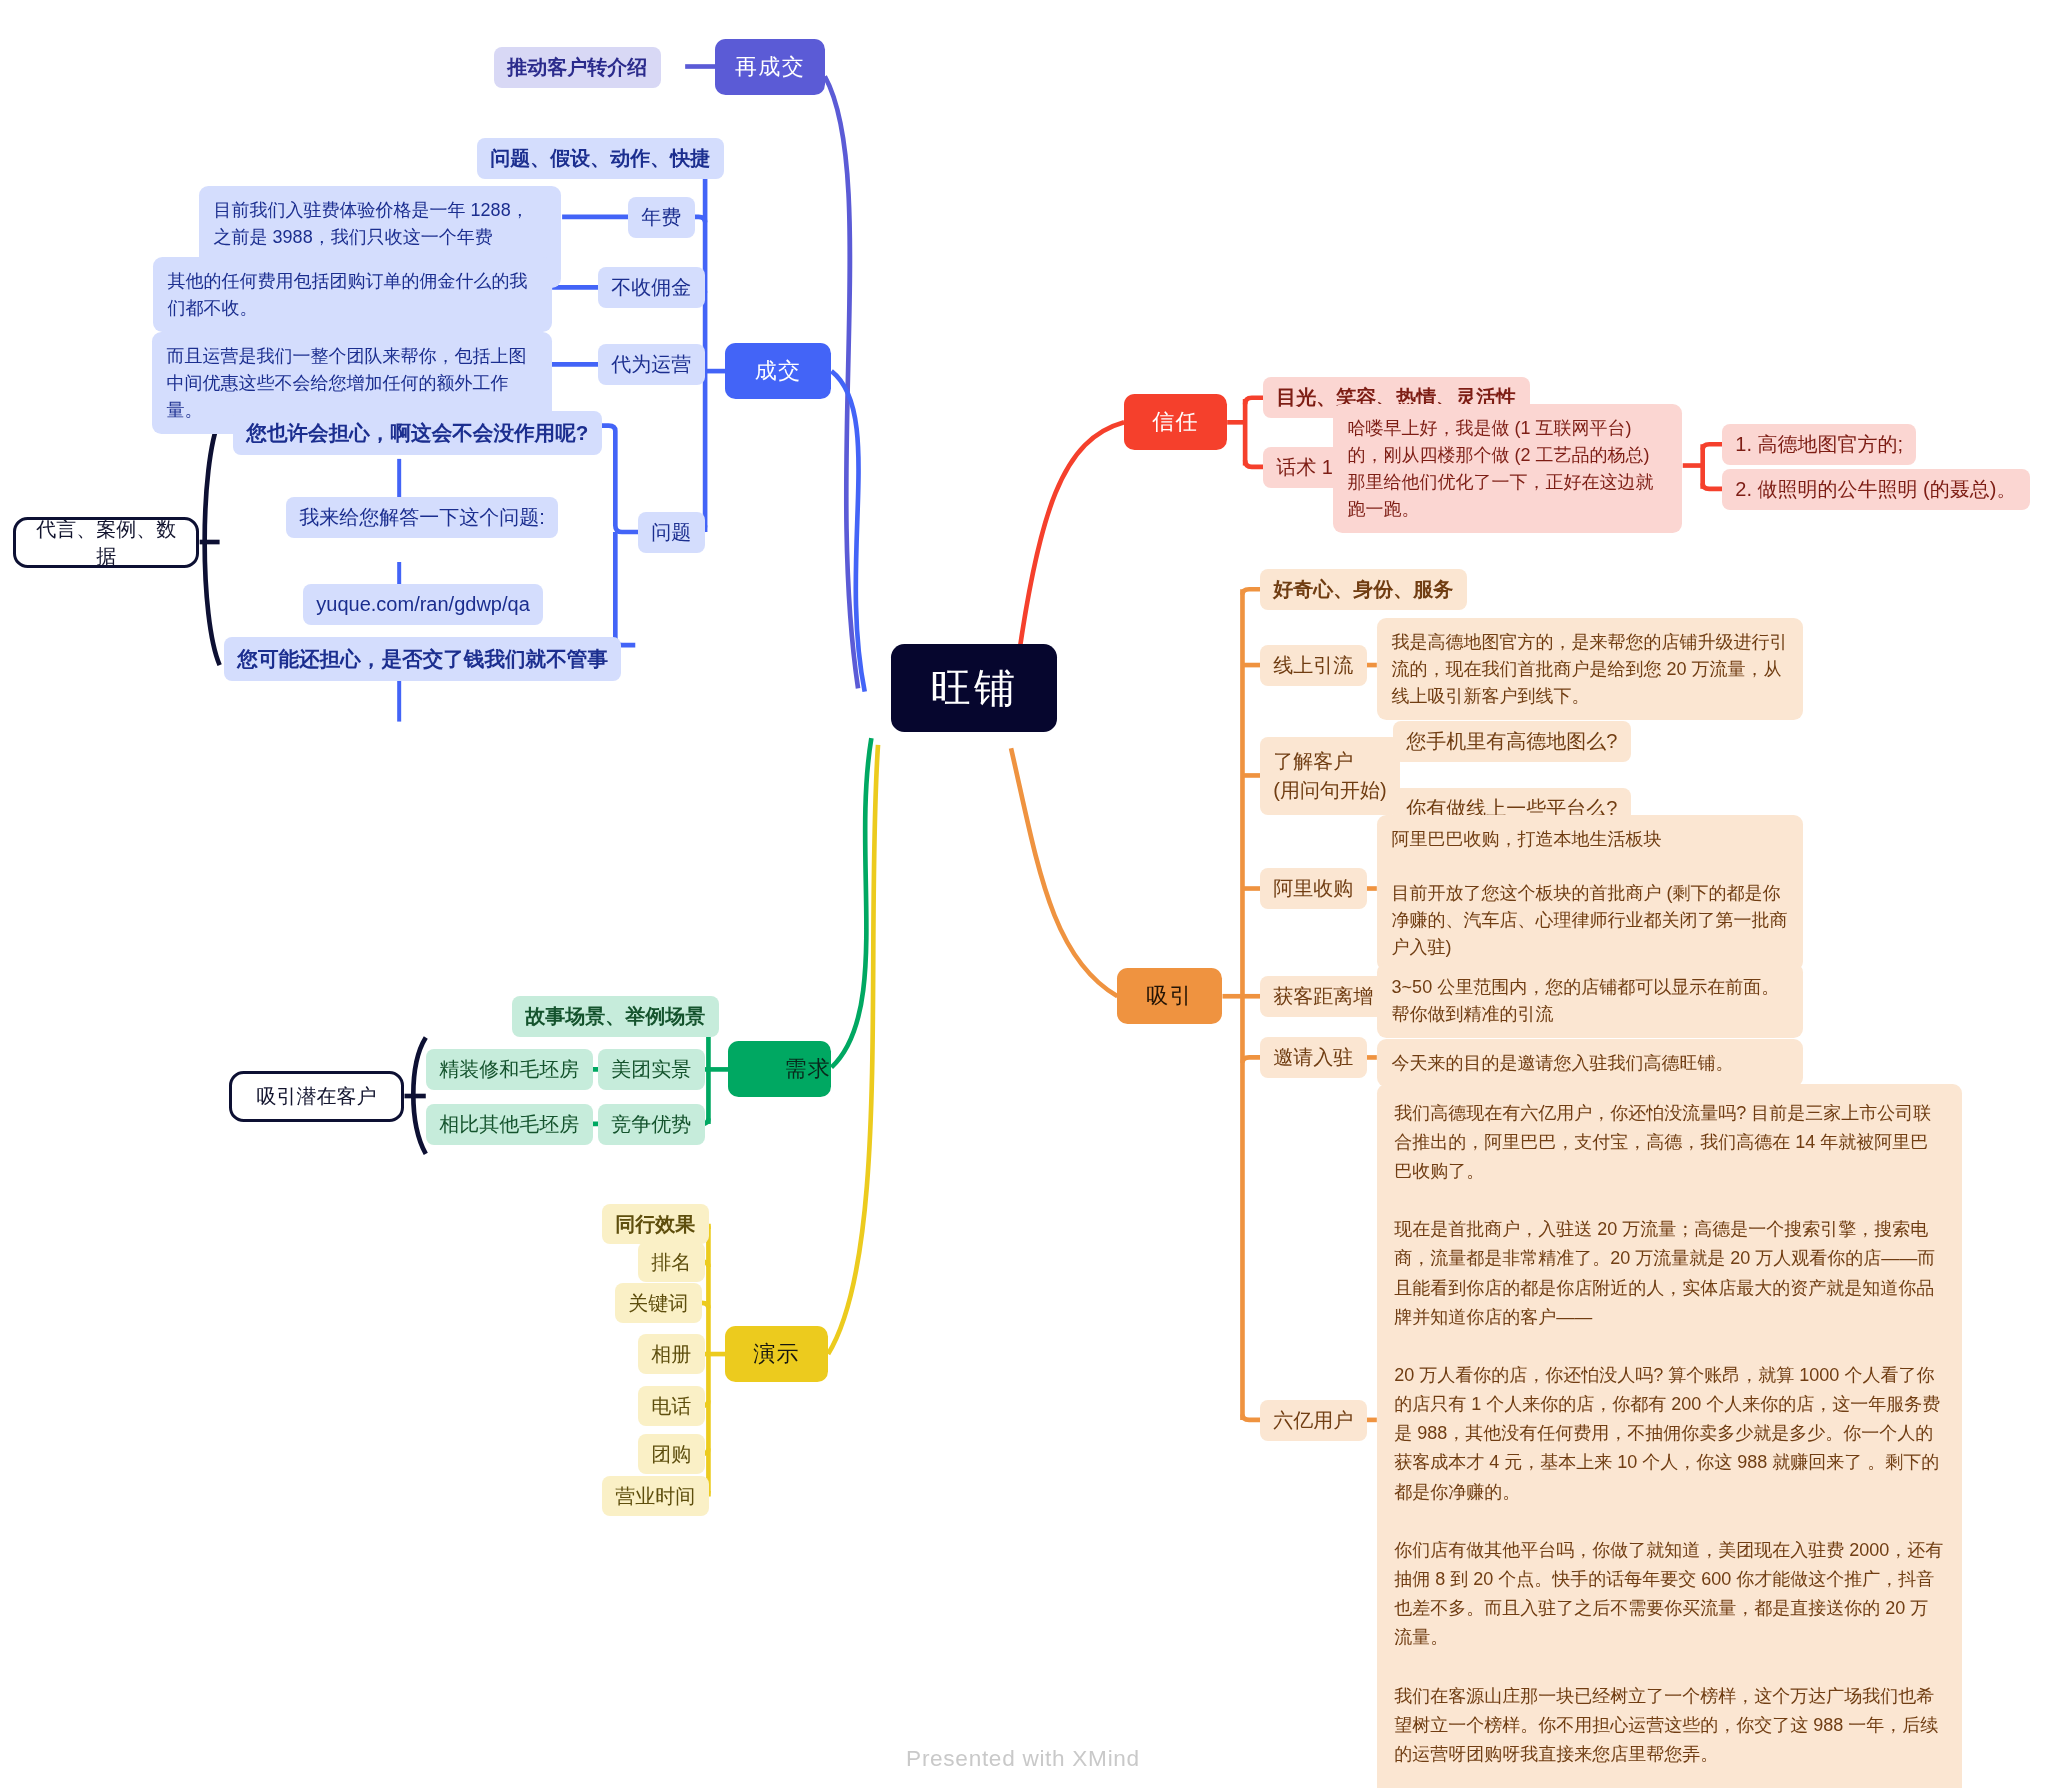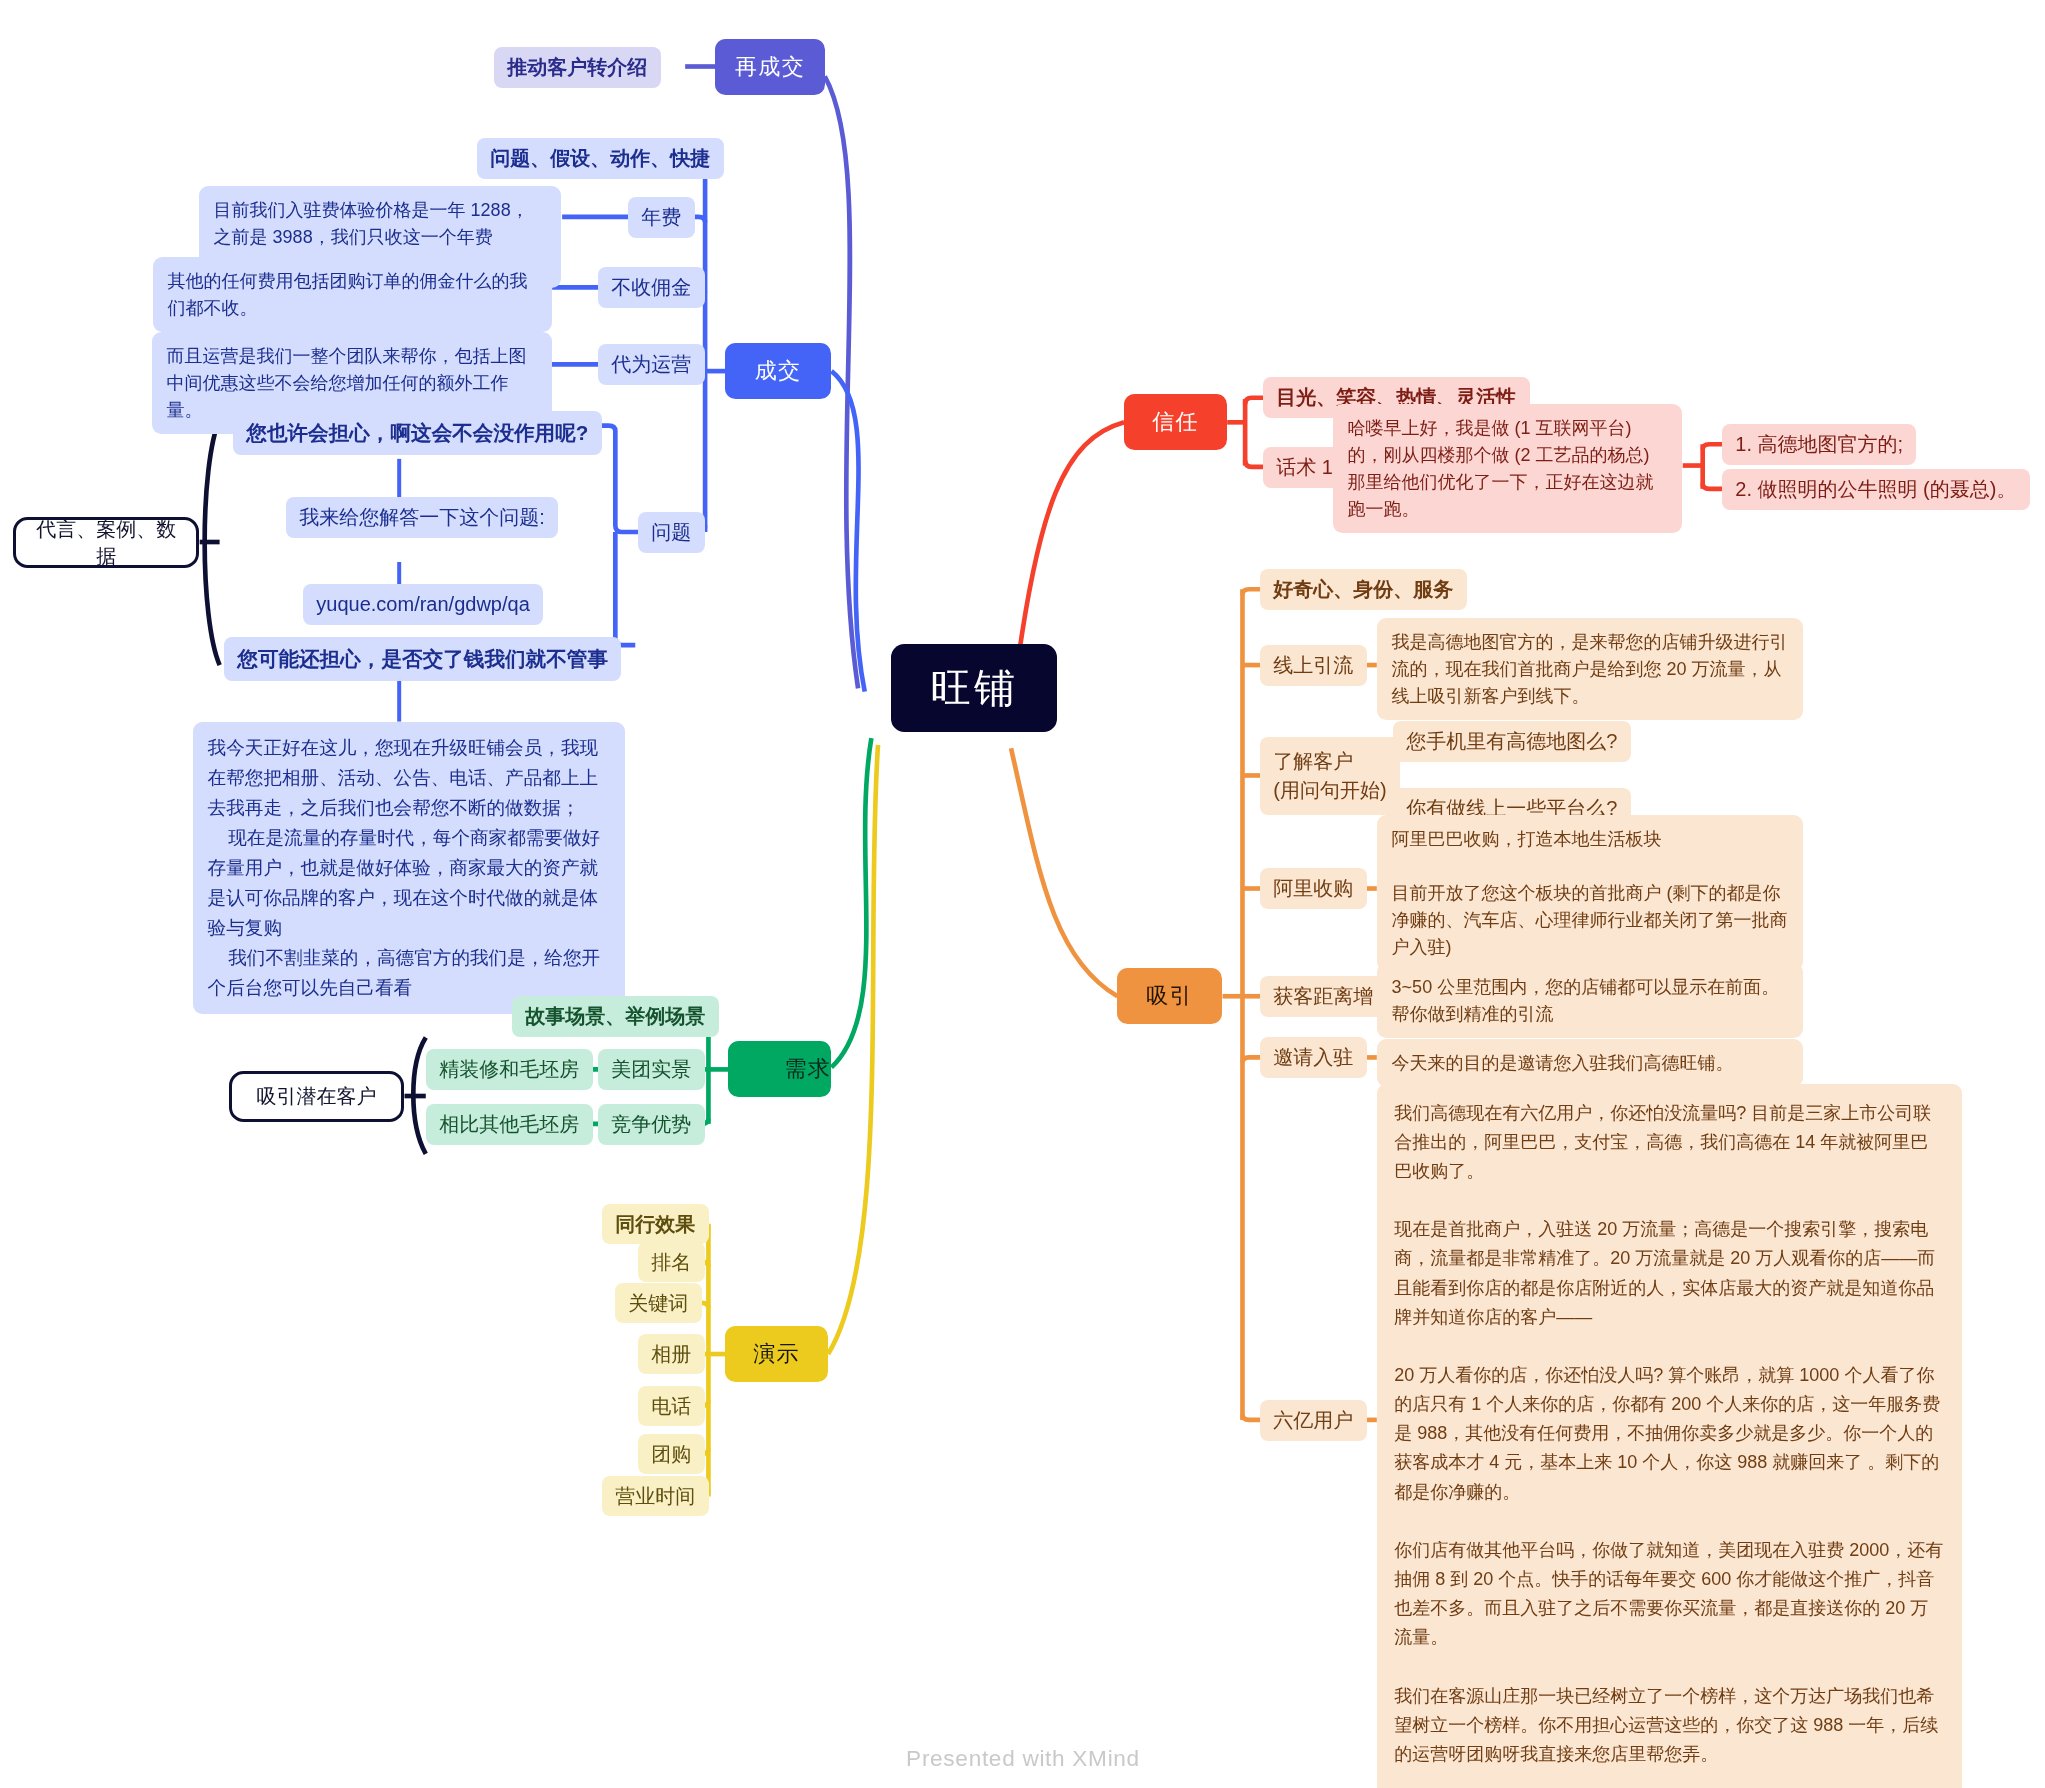--- a/index.html
+++ b/index.html
@@ -181,25 +181,20 @@
   </div>
   <div class="node nd-sub c-blue-sub" style="left:286px;top:497px;height:41px;text-align:center;">
     <span>我来给您解答一下这个问题:</span>
   </div>
   <div class="node nd-sub c-blue-sub" style="left:303px;top:584px;height:41px;">
     <span>yuque.com/ran/gdwp/qa</span>
   </div>
   <div class="node nd-sub c-blue-sub bold" style="left:224px;top:637px;height:44px;font-size:20.6px;">
     <span>您可能还担心，是否交了钱我们就不管事</span>
   </div>
-  <div class="node nd-leaf c-blue-sub" style="left:193px;top:722px;width:432px;font-size:18.6px;line-height:1.62;">
-    <span class="vtxt">我今天正好在这儿，您现在升级旺铺会员，我现在帮您把相册、活动、公告、电话、产品都上上去我再走，之后我们也会帮您不断的做数据；
-    现在是流量的存量时代，每个商家都需要做好存量用户，也就是做好体验，商家最大的资产就是认可你品牌的客户，现在这个时代做的就是体验与复购
-    我们不割韭菜的，高德官方的我们是，给您开个后台您可以先自己看看</span>
-  </div>
 
   <div class="node nd-main c-green-main" style="left:728px;top:1041px;width:103px;height:56px;">
     <span>需求</span>
   </div>
   <div class="node nd-sub c-green-sub bold" style="left:512px;top:996px;height:41px;">
     <span>故事场景、举例场景</span>
   </div>
   <div class="node nd-sub c-green-sub" style="left:598px;top:1049px;height:41px;">
     <span>美团实景</span>
   </div>

